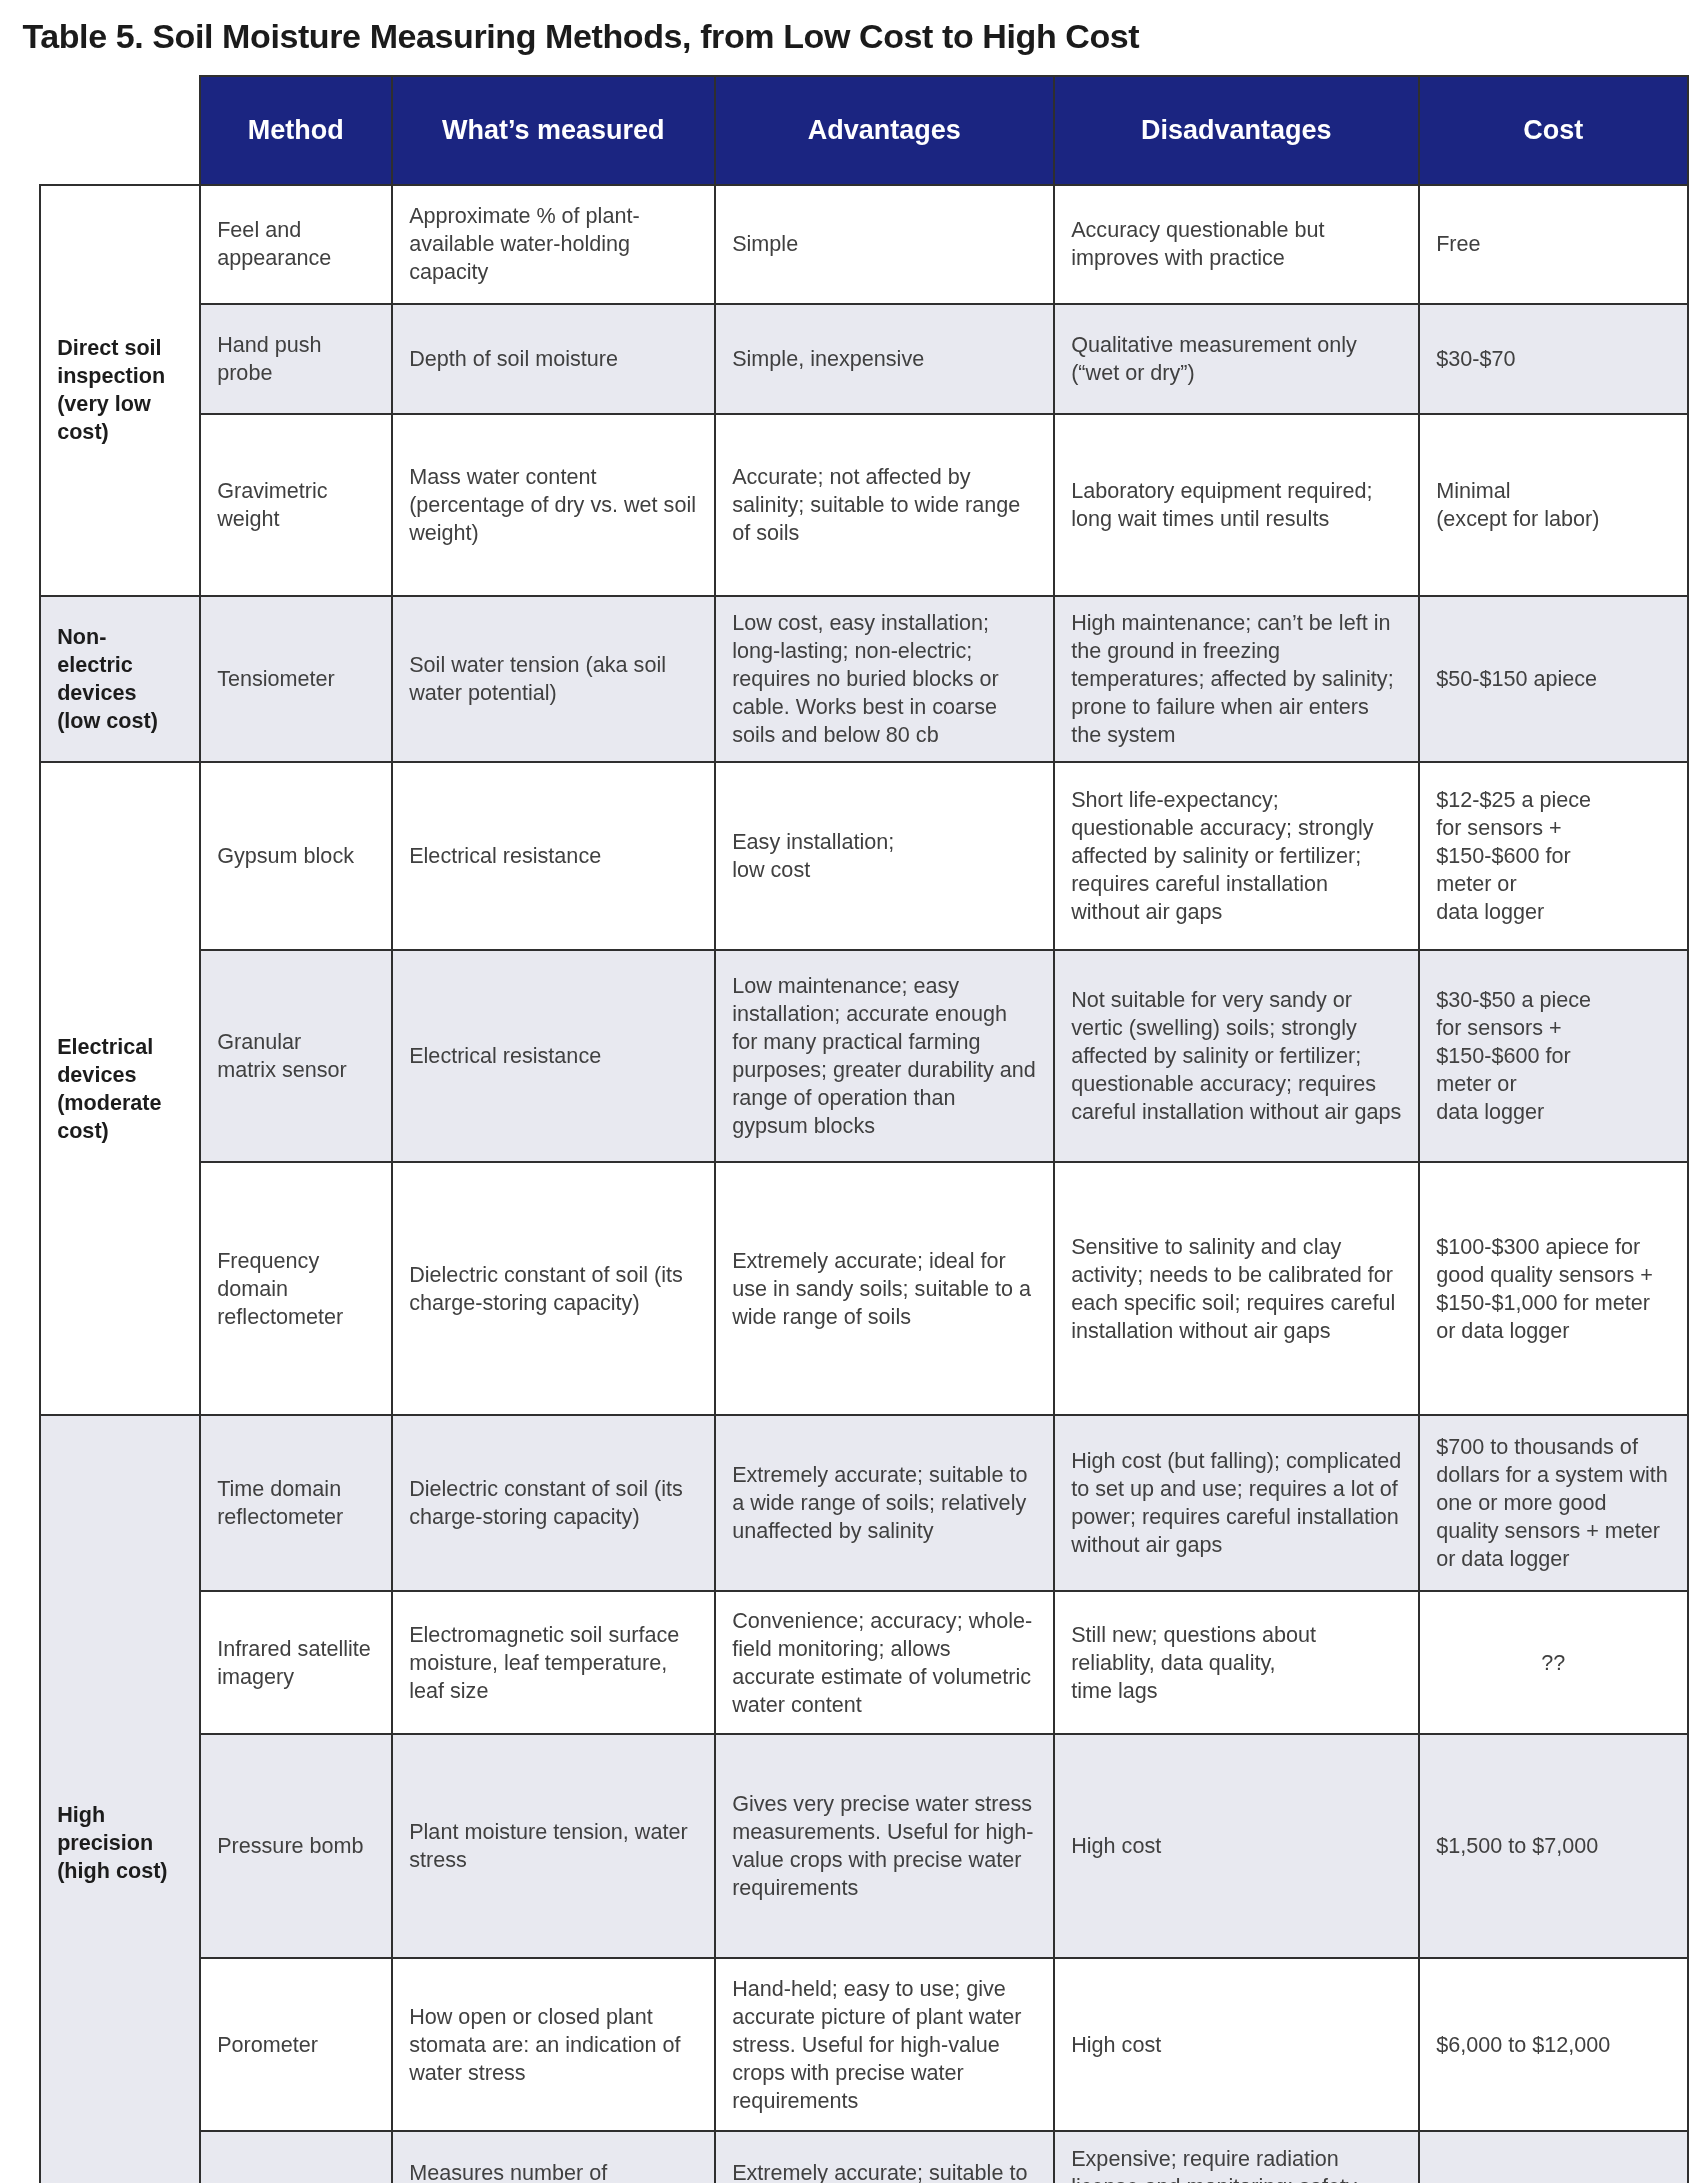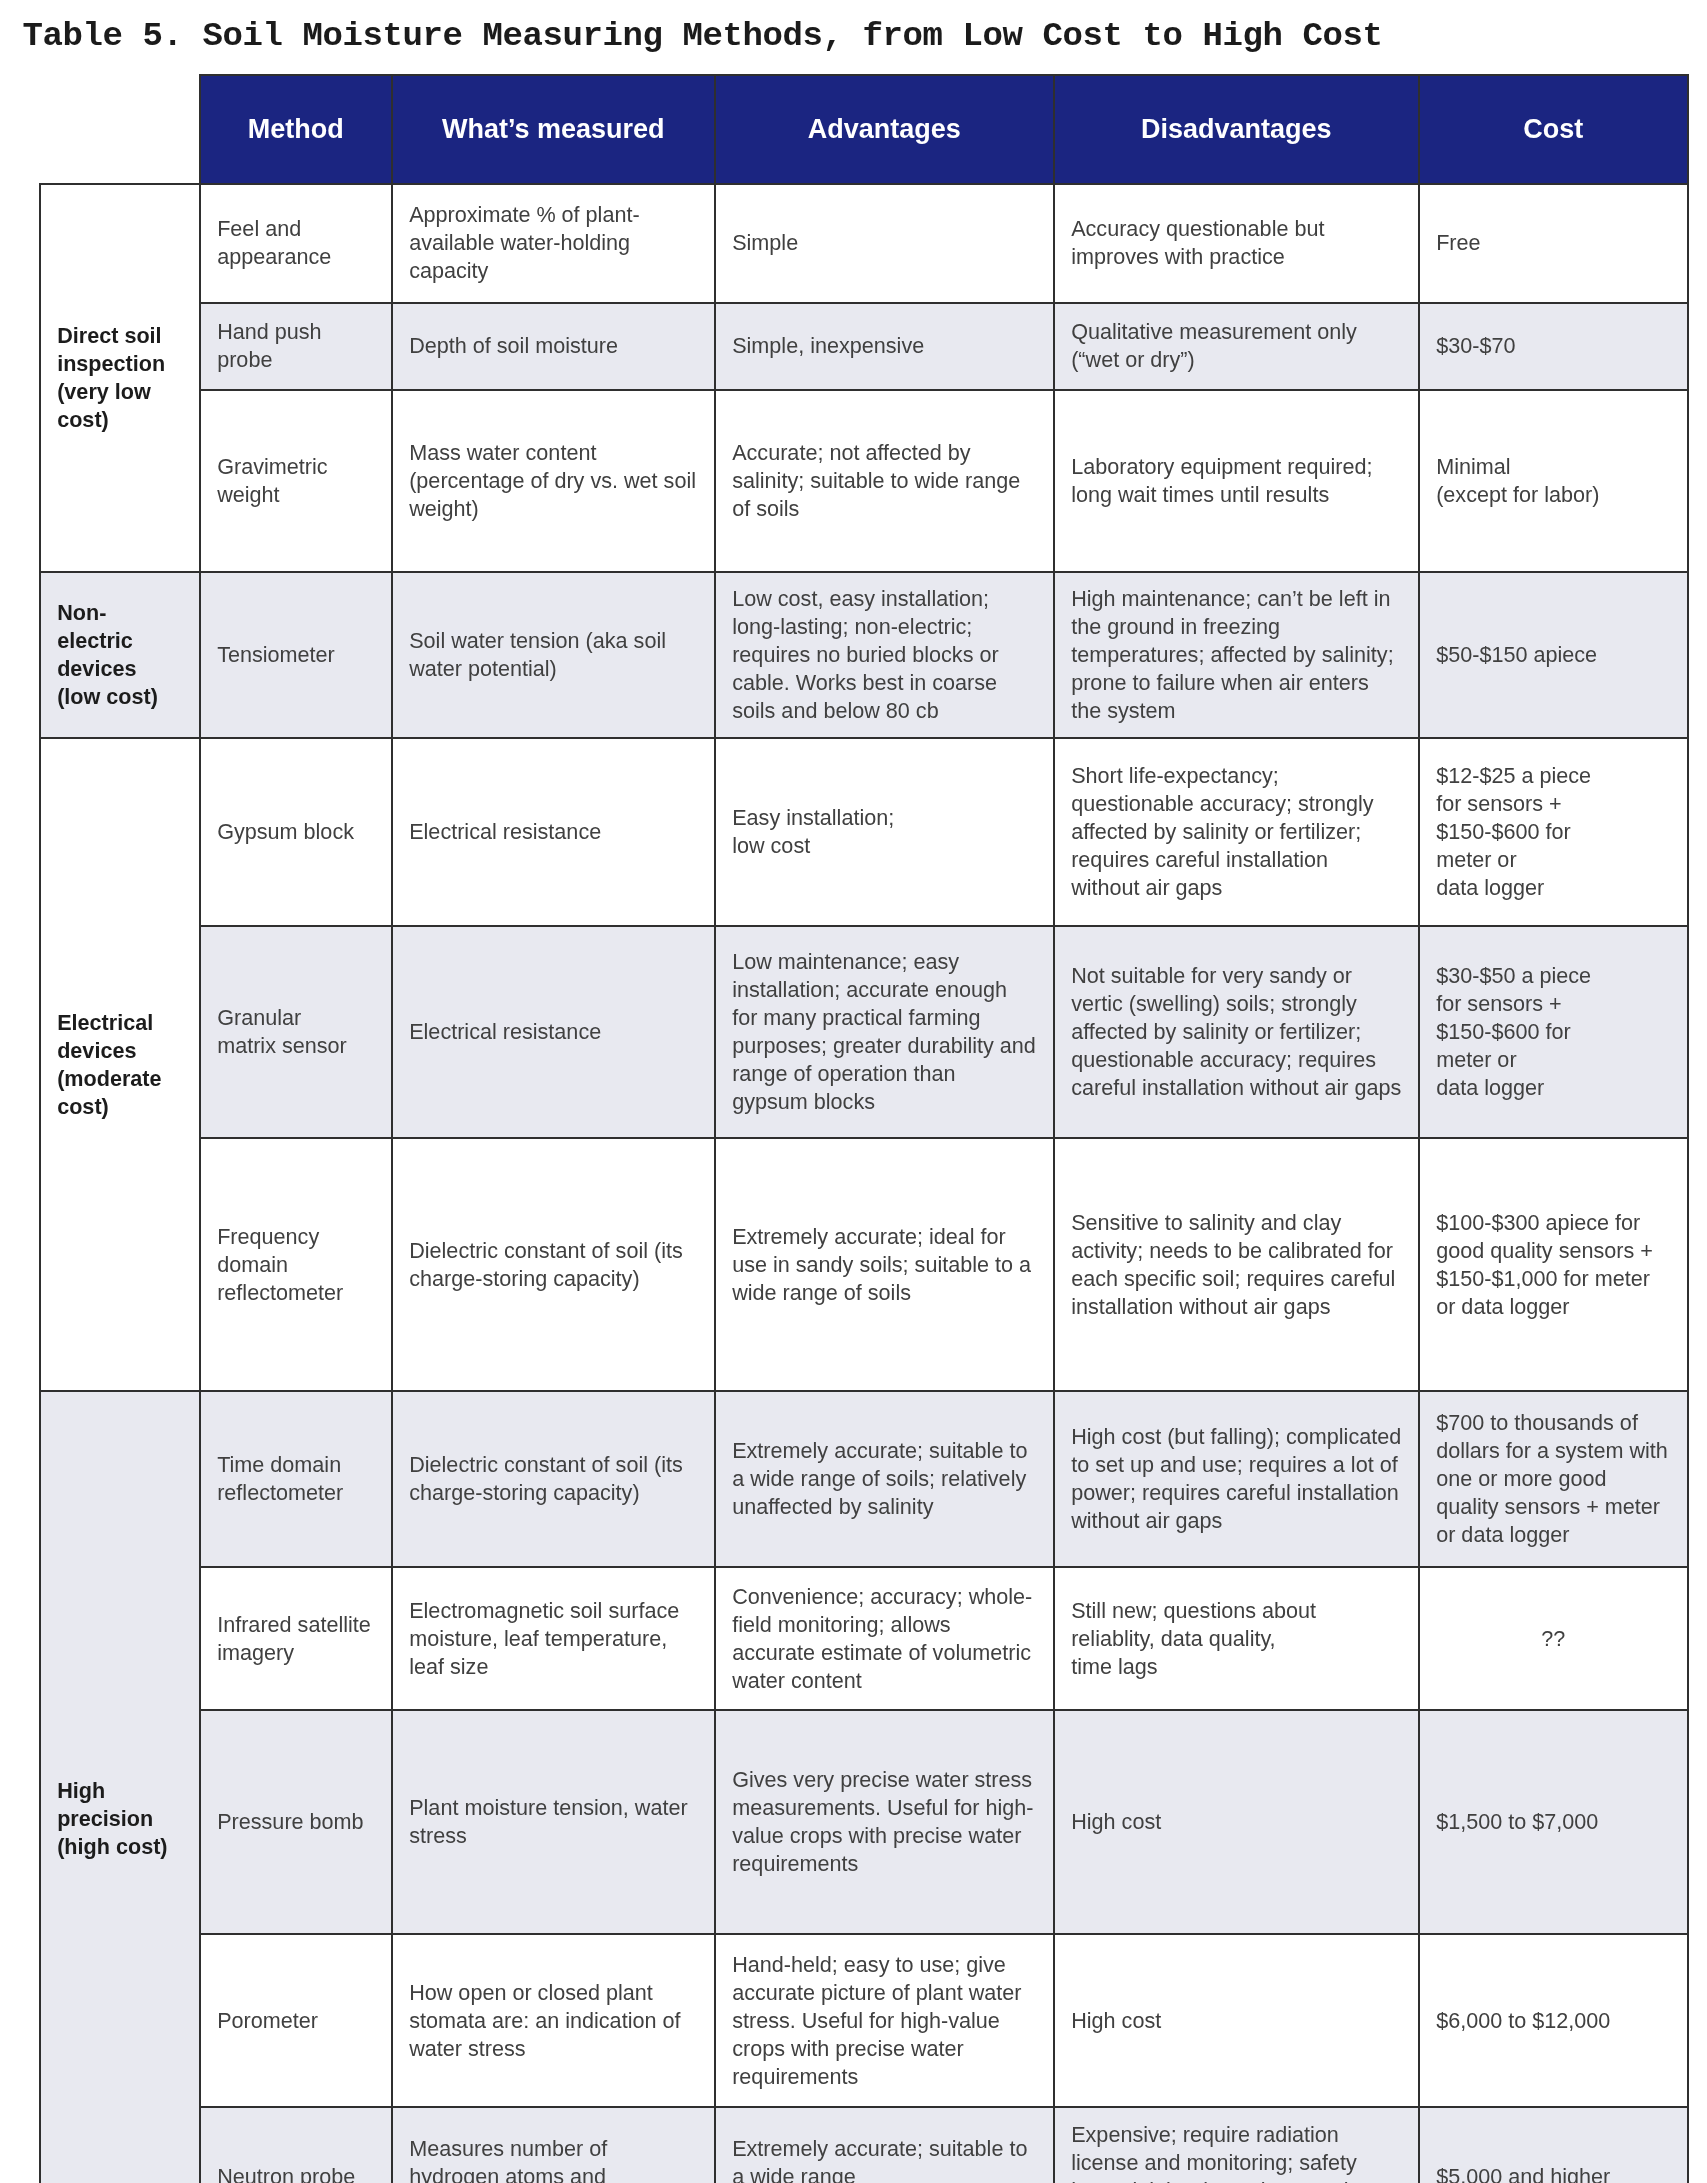--- a/index.html
+++ b/index.html
@@ -16,21 +16,20 @@
     padding:12px 21px 15px 22.4px;
     font-family:"Liberation Sans","DejaVu Sans",sans-serif;
     color:var(--text);
   }
   .page-title{
     font-size:34px;
     font-weight:bold;
     color:var(--title);
     margin:4.5px 0 19.4px 0;
     letter-spacing:-0.4px;
-    font-family:Liberation Mono, monospace;
   }
   table.soil{
     border-collapse:collapse;
     table-layout:fixed;
     width:1648px;
     margin-left:16.4px;
   }
   table.soil th, table.soil td{
     border:2.2px solid var(--border);
     vertical-align:middle;
@@ -59,21 +58,21 @@
     color:#1c1c1c;
     font-size:22.4px;
     padding:12px 13.4px 12px 16.4px;
   }
   td.cost-cell.center{text-align:center;}
   tbody tr:nth-child(even) > td,
   tbody tr:nth-child(even) > th{background:var(--alt-row);}
   tbody tr:nth-child(odd)  > td,
   tbody tr:nth-child(odd)  > th{background:#ffffff;}
   tbody tr:nth-child(1){height:119px;}
-  tbody tr:nth-child(2){height:87px;}
+  tbody tr:nth-child(2){height:110px;}
   tbody tr:nth-child(3){height:182px;margin-top:31px;}
   tbody tr:nth-child(4){height:148px;}
   tbody tr:nth-child(5){height:188px;}
   tbody tr:nth-child(6){height:212px;}
   tbody tr:nth-child(7){height:253px;margin-top:28px;}
   tbody tr:nth-child(8){height:176px;}
   tbody tr:nth-child(9){height:143px;}
   tbody tr:nth-child(10){height:224px;}
   tbody tr:nth-child(11){height:173px;}
   tbody tr:nth-child(12){height:140px;}

